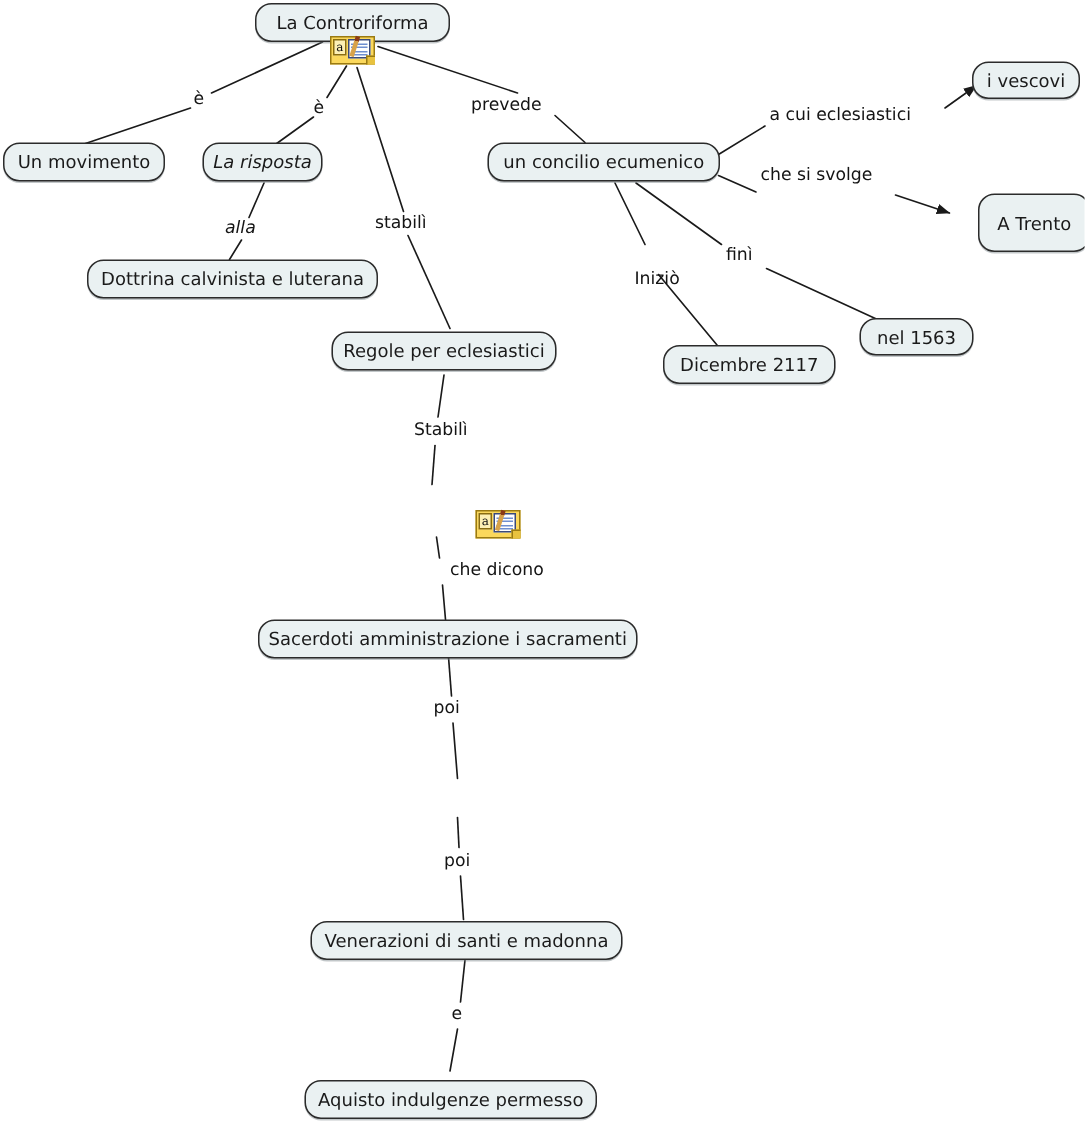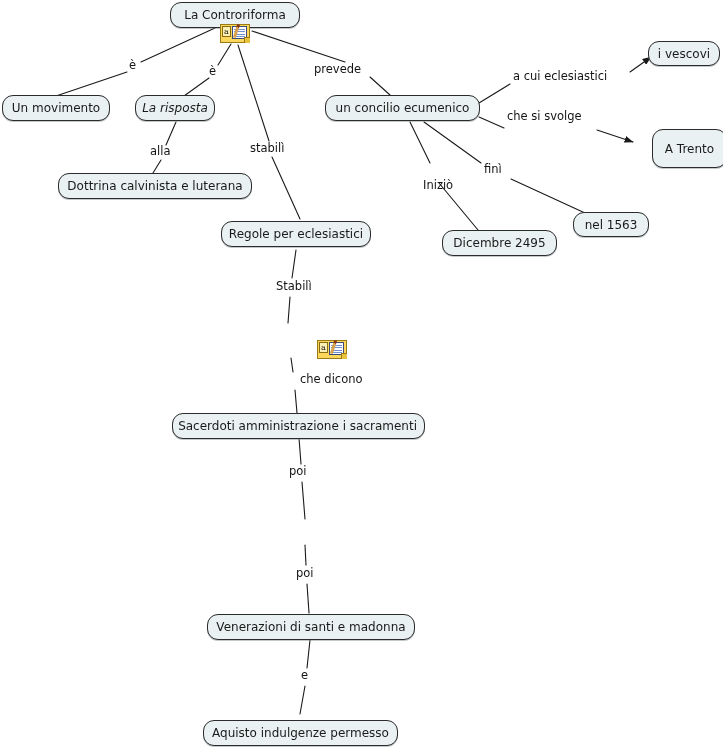--- a/index.html
+++ b/index.html
@@ -36,21 +36,21 @@
     background: #eaf1f2;
     border: 1px solid #2b2b2b;
     border-radius: 11px;
     color: #1a1a1a;
     font-size: 12px;
     line-height: 1;
     white-space: nowrap;
     display: flex;
     align-items: center;
     justify-content: center;
-    padding: 0 7px;
+    padding: 0 27px;
     box-shadow: 0 1px 0 rgba(120,130,135,0.45);
   }
   .edge-label {
     position: absolute;
     color: #141414;
     font-size: 11.5px;
     line-height: 1;
     white-space: nowrap;
     background: transparent;
   }
@@ -208,21 +208,21 @@
 
   <div class="node" style="left:648px; top:41px; width:72px; height:25px;">
     <span>i vescovi</span>
   </div>
 
   <div class="node" style="left:652px; top:129px; width:75px; height:39px;">
     <span>A Trento</span>
   </div>
 
   <div class="node" style="left:442px; top:230px; width:115px; height:26px;">
-    <span>Dicembre 2495</span>
+    <span>Dicembre 2117</span>
   </div>
 
   <div class="node" style="left:573px; top:212px; width:76px; height:25px;">
     <span>nel 1563</span>
   </div>
 
   <div class="node" style="left:221px; top:221px; width:150px; height:26px;">
     <span>Regole per eclesiastici</span>
   </div>
 
@@ -234,42 +234,42 @@
       <i></i>
         <i></i>
         <i></i>
         <i></i>
         <i></i>
     </div>
     <div class="ni-pencil"></div>
     <div class="ni-fold"></div>
   </div>
 
-  <div class="node" style="left:172px; top:413px; width:253px; height:26px;justify-content:flex-end;">
+  <div class="node" style="left:172px; top:413px; width:253px; height:26px;">
     <span>Sacerdoti amministrazione i sacramenti</span>
   </div>
 
 
   <div class="node" style="left:207px; top:614px; width:208px; height:26px;">
     <span>Venerazioni di santi e madonna</span>
   </div>
 
   <div class="node" style="left:203px; top:720px; width:195px; height:26px;">
     <span>Aquisto indulgenze permesso</span>
   </div>
 
   <div class="edge-label" style="left:129px; top:60px;">è</div>
 
   <div class="edge-label" style="left:209px; top:66px;">è</div>
 
   <div class="edge-label" style="left:314px; top:64px;">prevede</div>
 
   <div class="edge-label" style="left:250px; top:143px;">stabilì</div>
 
-  <div class="edge-label" style="left:150px; top:146px;">alla</div>
+  <div class="edge-label" style="left:150px; top:146px;font-style:italic;">alla</div>
 
   <div class="edge-label" style="left:513px; top:71px;">a cui eclesiastici</div>
 
   <div class="edge-label" style="left:507px; top:111px;">che si svolge</div>
 
   <div class="edge-label" style="left:423px; top:180px;">Iniziò</div>
 
   <div class="edge-label" style="left:484px; top:164px;">finì</div>
 
   <div class="edge-label" style="left:276px; top:281px;">Stabilì</div>

